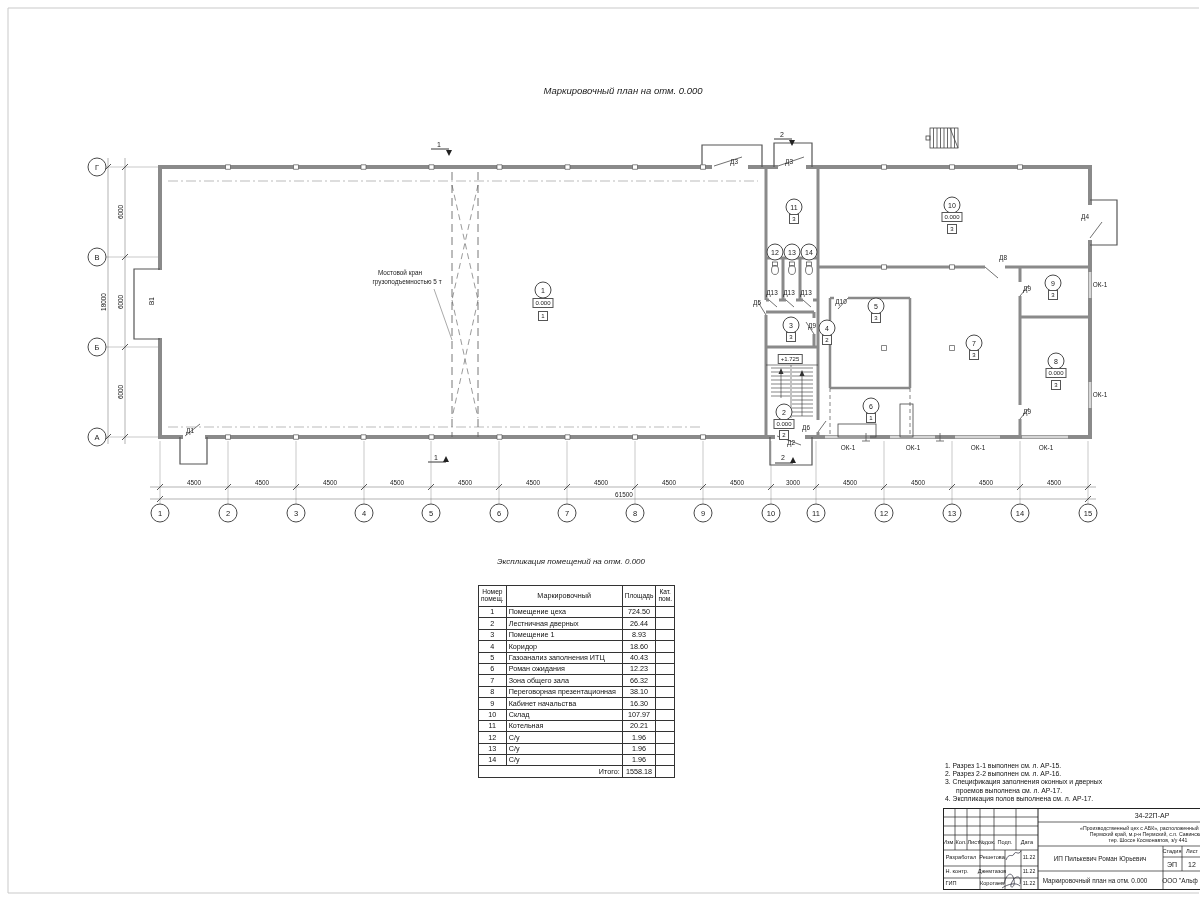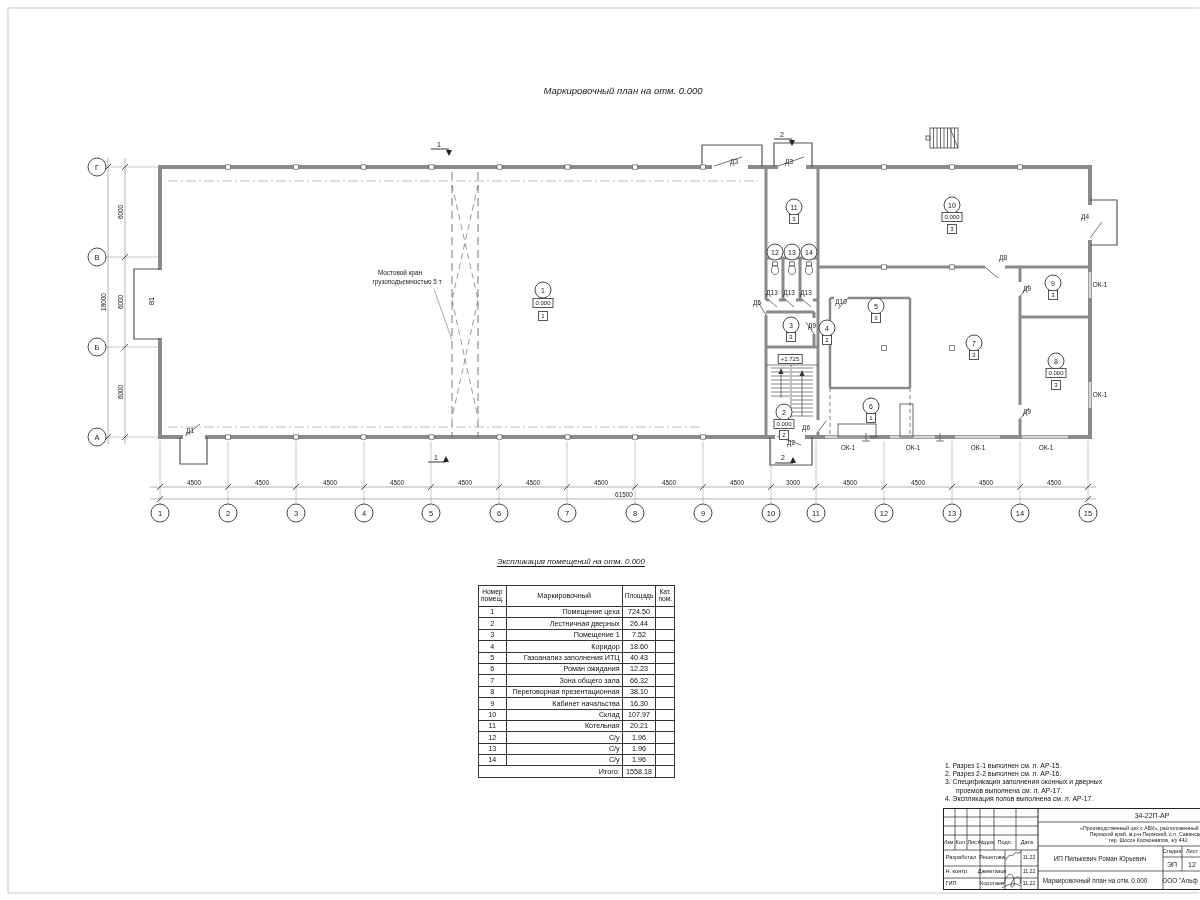--- a/index.html
+++ b/index.html
@@ -4,39 +4,39 @@
 <style>
   html,body{margin:0;padding:0;background:#e8e8e8;}
   .sheet{position:relative;width:1200px;height:900px;background:#ffffff;overflow:hidden;
          font-family:"Liberation Sans",sans-serif;color:#1a1a1a;}
   svg{position:absolute;left:0;top:0;}
   .L{position:absolute;transform:translate(-50%,-50%);white-space:nowrap;color:#1a1a1a;
      font-family:"Liberation Sans",sans-serif;line-height:1;}
   .f5{font-size:5.2px;} .f55{font-size:5.6px;} .f6{font-size:6.4px;}
   .f7{font-size:7px;} .f8{font-size:8px;} .f9{font-size:9.5px;}
   .it{font-style:italic;}
-  .un{text-decoration:underline;text-underline-offset:2px;}
+  .un{text-underline-offset:2px;}
   .rot{transform:translate(-50%,-50%) rotate(-90deg);}
   .bub{position:absolute;transform:translate(-50%,-50%);width:17px;height:17px;border:1px solid #4a4a4a;
        border-radius:50%;background:#fff;display:flex;align-items:center;justify-content:center;
        font-size:7.5px;}
   .rc{position:absolute;transform:translate(-50%,-50%);width:15px;height:15px;border:0.9px solid #4a4a4a;
       border-radius:50%;background:#fff;display:flex;align-items:center;justify-content:center;
       font-size:7px;}
   .ebox{position:absolute;transform:translate(-50%,-50%);border:0.7px solid #555;background:#fff;
         font-size:6px;padding:1px 2px;white-space:nowrap;}
   .tbox{position:absolute;transform:translate(-50%,-50%);border:0.7px solid #555;background:#fff;
         width:8px;height:8px;display:flex;align-items:center;justify-content:center;font-size:6px;}
   
   table.sched{position:absolute;left:478px;top:585px;border-collapse:collapse;
               font-size:7.2px;color:#111;}
   table.sched th,table.sched td{border:0.8px solid #333;padding:0 2px;height:10.4px;
               font-weight:normal;line-height:1.05;}
   table.sched th{text-align:center;}
-  td.c{text-align:center;} td.n{text-align:right;} td.r{text-align:right;padding-right:4px;}
+  td.c{text-align:center;} td.n{text-align:left;} td.r{text-align:right;padding-right:4px;}
   
   .notes{position:absolute;left:945px;top:762px;width:235px;font-size:6.8px;line-height:8.2px;color:#111;}
   .notes div{white-space:nowrap;}
   .ind{padding-left:11px;}
   
   .stamp{position:absolute;left:943px;top:808px;width:258px;height:82px;border:1.2px solid #222;box-sizing:border-box;}
 </style>
 </head>
 <body>
 
@@ -304,21 +304,21 @@
         </tr>
   <tr>
           <td class="c">2</td>
           <td class="n">Лестничная дверных</td>
           <td class="c">26.44</td>
           <td></td>
         </tr>
   <tr>
           <td class="c">3</td>
           <td class="n">Помещение 1</td>
-          <td class="c">7.52</td>
+          <td class="c">8.93</td>
           <td></td>
         </tr>
   <tr>
           <td class="c">4</td>
           <td class="n">Коридор</td>
           <td class="c">18.60</td>
           <td></td>
         </tr>
   <tr>
           <td class="c">5</td>

